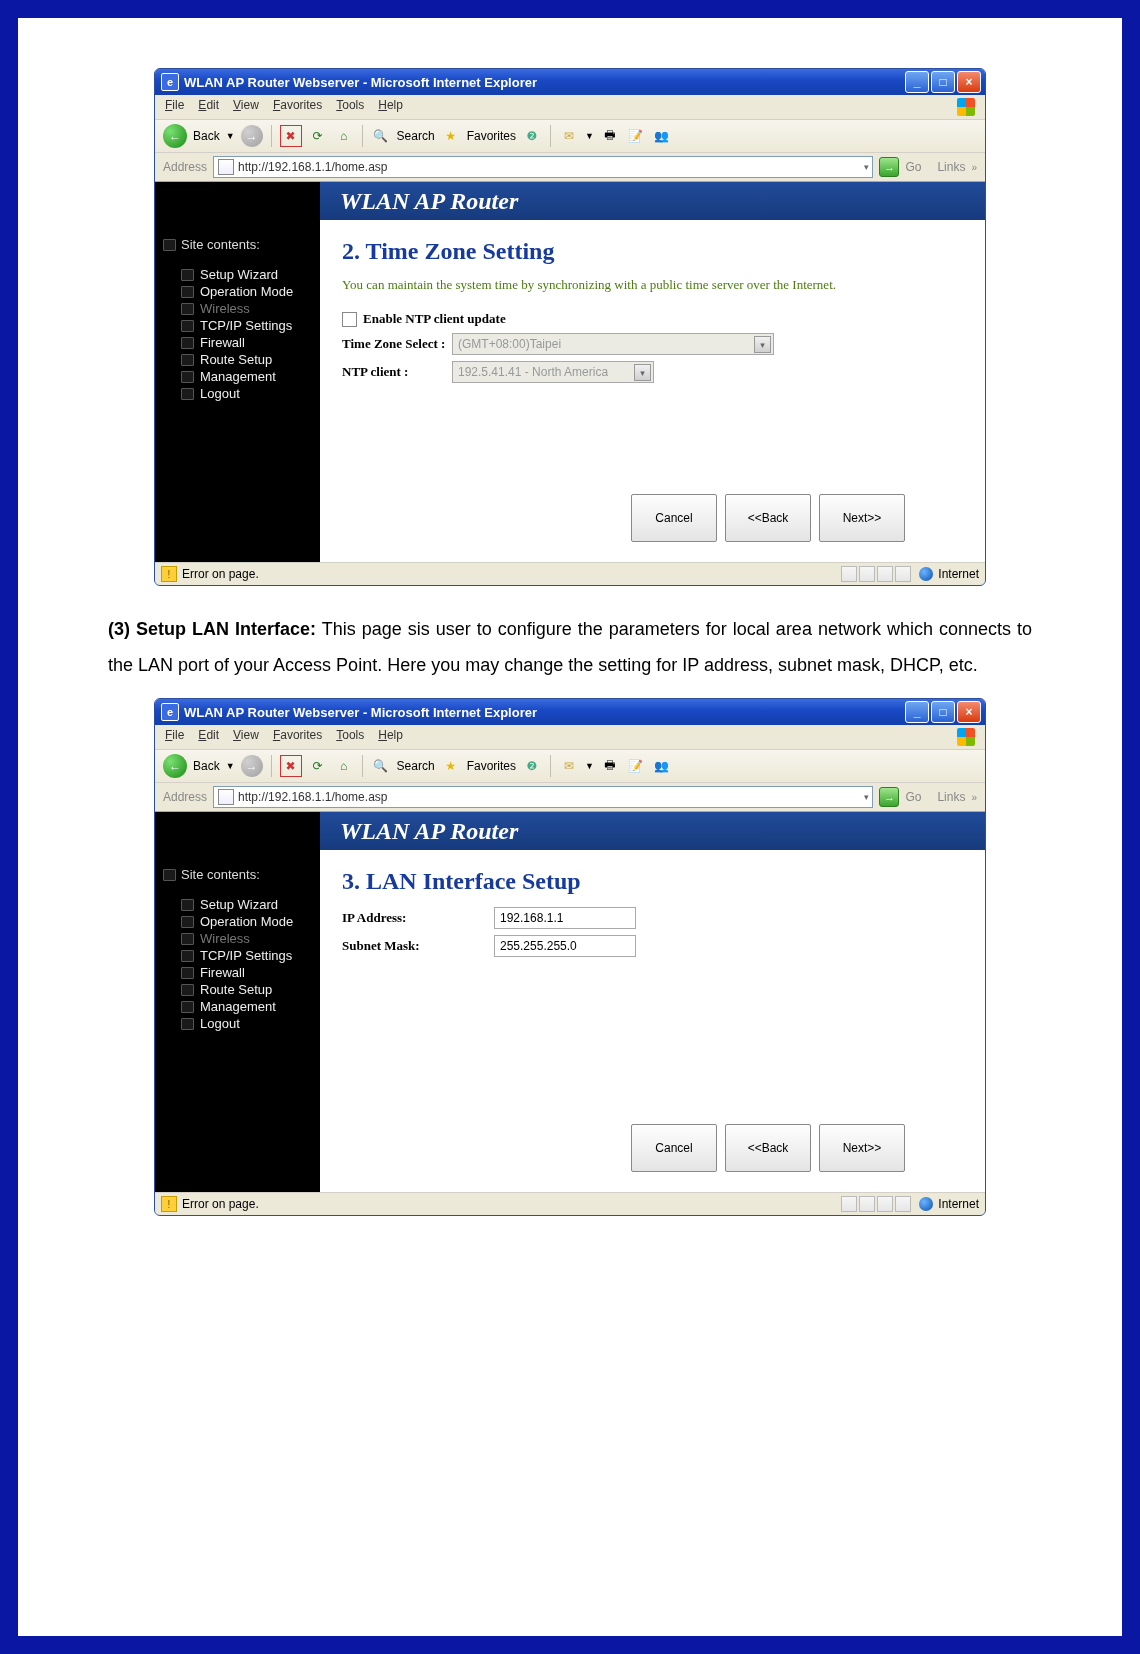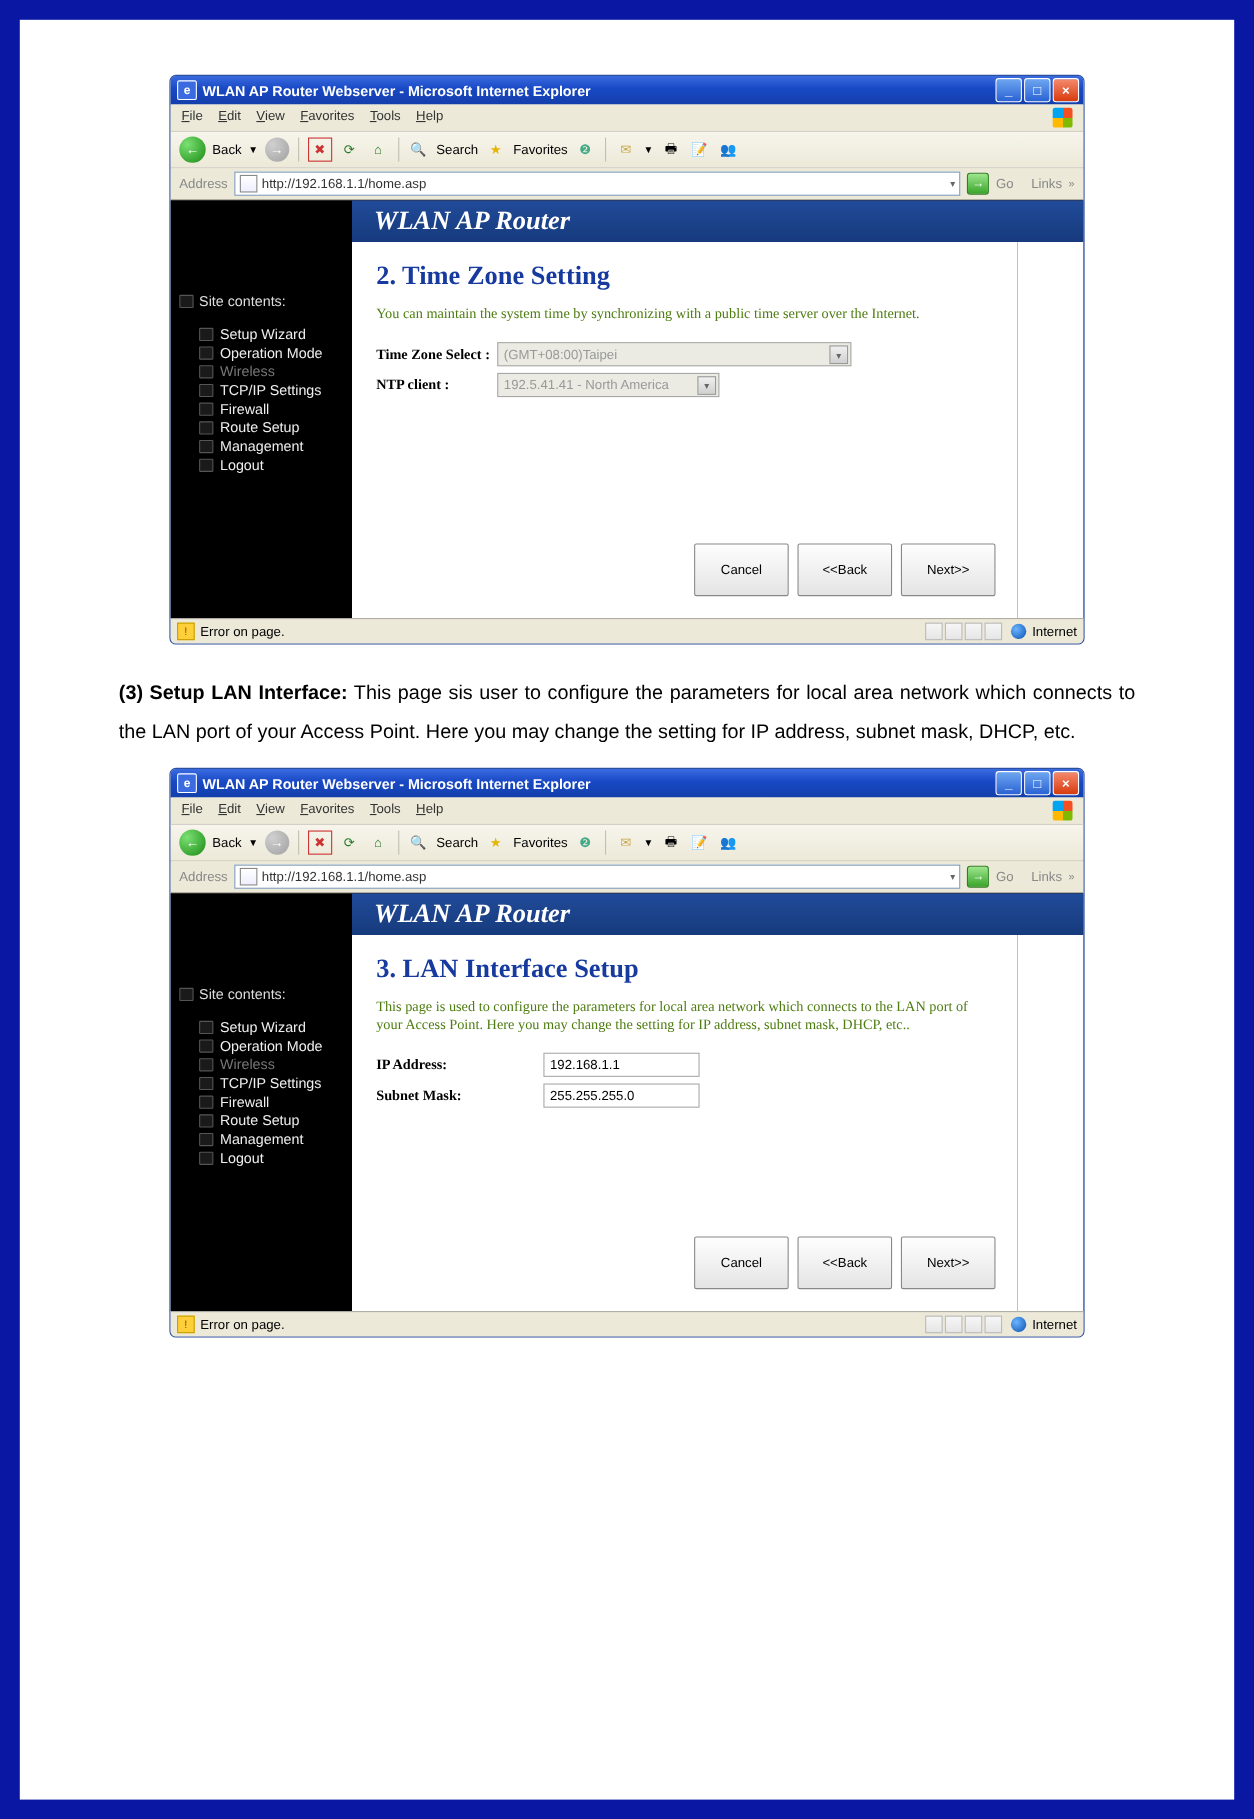--- a/index.html
+++ b/index.html
@@ -126,21 +126,21 @@
   .router-banner {
     position:absolute; left:165px; right:0; top:0; height:38px;
     background: linear-gradient(#214b9a,#163a7c);
     color:#fff; font-style:italic; font-family:"Times New Roman",serif;
     font-size:24px; font-weight:bold; display:flex; align-items:center;
     padding-left:20px;
   }
   .router-sidebar {
     position:absolute; left:8px; top:55px; width:150px; color:#fff; font-size:13px;
   }
-  .router-sidebar .hdr { display:flex; align-items:center; gap:5px; color:#ddd;margin-top:29px; }
+  .router-sidebar .hdr { display:flex; align-items:center; gap:5px; color:#ddd; }
   .router-sidebar ul { list-style:none; margin:14px 0 0 0; padding:0 0 0 18px; }
   .router-sidebar li { display:flex; align-items:center; gap:6px; padding:1px 0; color:#eee;}
   .router-sidebar li.dim { color:#777; }
   .folder-ico {
     width:11px;height:10px;background:#1a1a1a;border:1px solid #555;border-radius:1px;
   }
   .router-content {
     position:absolute; left:165px; top:38px; right:60px; bottom:0;
     background:#fff; padding:18px 22px;
   }
@@ -290,20 +290,24 @@
               <span class="folder-ico"></span>
               <span>Logout</span>
             </li>
         </ul>
       </div>
       <div class="router-right-strip"></div>
       <div class="router-content">
         <div class="section-title">2. Time Zone Setting</div>
         <div class="section-desc">You can maintain the system time by synchronizing with a public time server over the Internet.</div>
         <div class="form-row">
+          <span class="checkbox"></span>
+          <b>Enable NTP client update</b>
+        </div>
+        <div class="form-row">
           <span class="form-label">Time Zone Select :</span>
           <div class="select-disabled" style="width:310px;">
             <span>(GMT+08:00)Taipei</span>
               <span class="chev">▾</span>
           </div>
         </div>
         <div class="form-row">
           <span class="form-label">NTP client :</span>
           <div class="select-disabled" style="width:190px;">
             <span>192.5.41.41 - North America</span>
@@ -430,21 +434,20 @@
             </li>
           <li>
               <span class="folder-ico"></span>
               <span>Logout</span>
             </li>
         </ul>
       </div>
       <div class="router-right-strip"></div>
       <div class="router-content">
         <div class="section-title">3. LAN Interface Setup</div>
-        <div class="section-desc">This page is used to configure the parameters for local area network which connects to the LAN port of your Access Point. Here you may change the setting for IP address, subnet mask, DHCP, etc..</div>
         <div class="form-row">
           <span class="form-label" style="width:140px;">IP Address:</span>
           <div class="textinput" style="width:130px;">
               <span>192.168.1.1</span>
             </div>
         </div>
         <div class="form-row">
           <span class="form-label" style="width:140px;">Subnet Mask:</span>
           <div class="textinput" style="width:130px;">
               <span>255.255.255.0</span>

